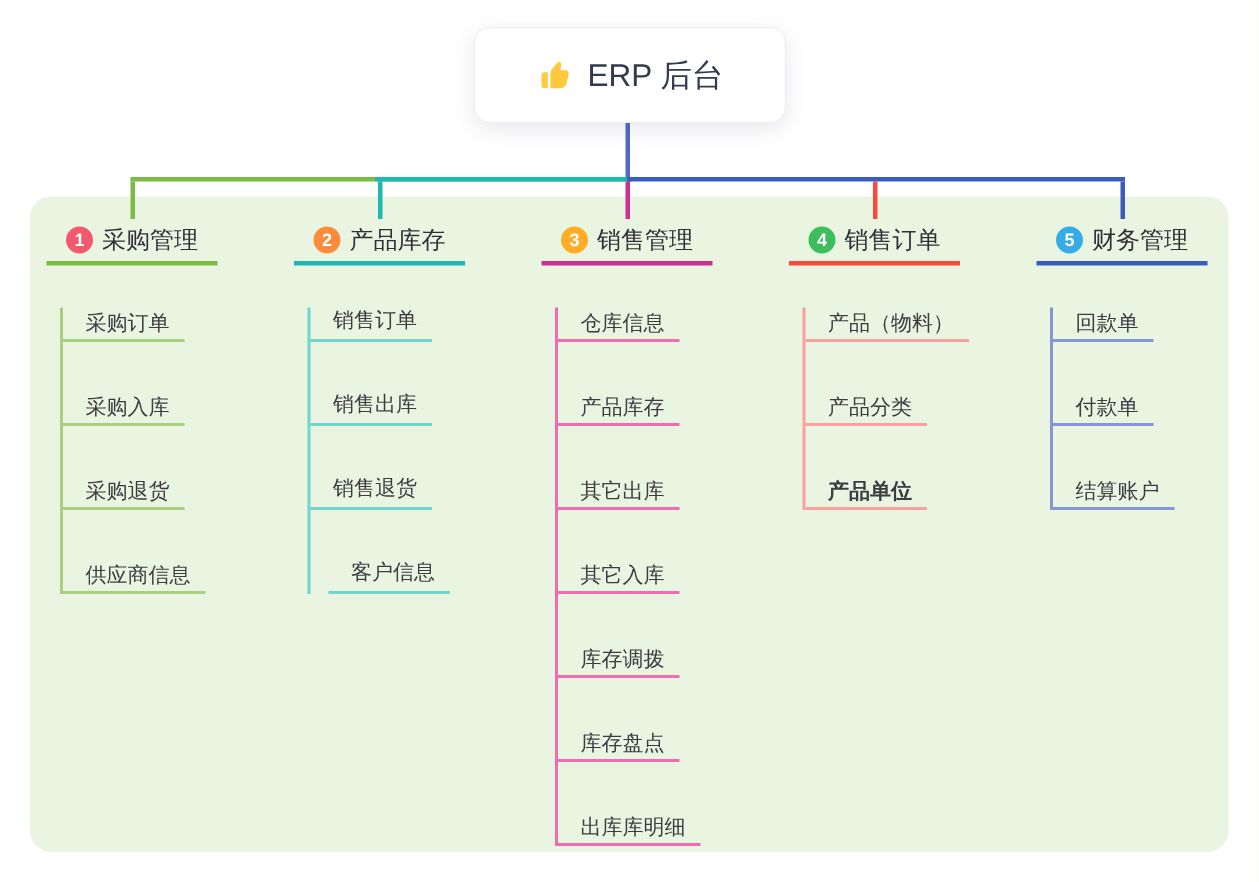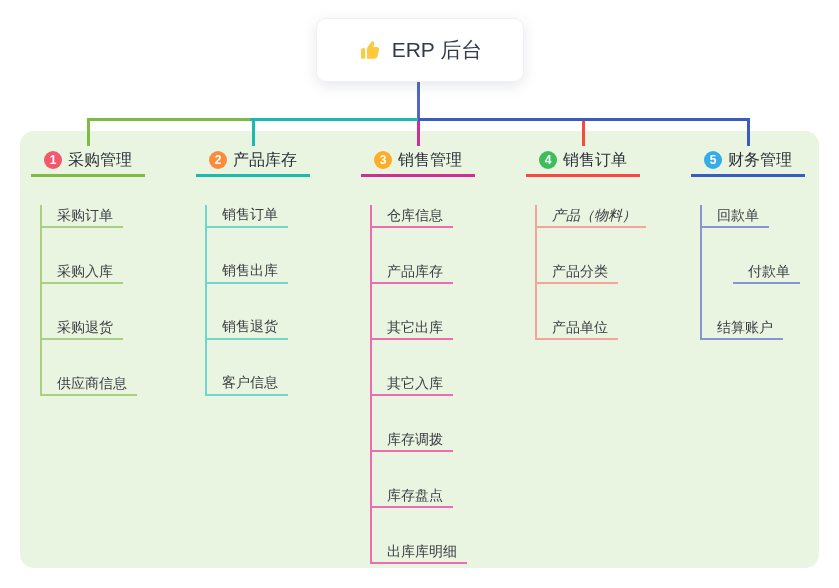--- a/index.html
+++ b/index.html
@@ -80,21 +80,21 @@
       <span class="badge" style="background: rgb(251, 140, 60);">2</span>
       <span class="branch-label">产品库存</span>
     </div>
     <div class="children" style="border-left: 2px solid rgb(112, 213, 204); font-family: Liberation Serif, serif;">
   <div class="child" style="border-bottom: 2px solid rgb(112, 213, 204);">销售订单</div>
 
   <div class="child" style="border-bottom: 2px solid rgb(112, 213, 204);">销售出库</div>
 
   <div class="child" style="border-bottom: 2px solid rgb(112, 213, 204);">销售退货</div>
 
-  <div class="child" style="border-bottom: 2px solid rgb(112, 213, 204);">客户信息</div>
+  <div class="child" style="border-bottom: 2px solid rgb(112, 213, 204); margin-left: 12px;">客户信息</div>
 </div>
   </div>
 
   <div class="branch" style="left: 361px;">
     <div class="branch-title" style="border-bottom: 3px solid rgb(205, 47, 146);">
       <span class="badge" style="background: rgb(255, 173, 38);">3</span>
       <span class="branch-label">销售管理</span>
     </div>
     <div class="children" style="border-left: 2px solid rgb(240, 108, 178);">
   <div class="child" style="border-bottom: 2px solid rgb(240, 108, 178);">仓库信息</div>
@@ -112,35 +112,35 @@
   <div class="child" style="border-bottom: 2px solid rgb(240, 108, 178);">出库库明细</div>
 </div>
   </div>
 
   <div class="branch" style="left: 526px;">
     <div class="branch-title" style="border-bottom: 3px solid rgb(247, 73, 63);">
       <span class="badge" style="background: rgb(62, 189, 92);">4</span>
       <span class="branch-label">销售订单</span>
     </div>
     <div class="children" style="border-left: 2px solid rgb(248, 162, 155);">
-  <div class="child" style="border-bottom: 2px solid rgb(248, 162, 155); font-style: italic;">产品（物料）</div>
+  <div class="child" style="border-bottom: 2px solid rgb(248, 162, 155);">产品（物料）</div>
 
   <div class="child" style="border-bottom: 2px solid rgb(248, 162, 155);">产品分类</div>
 
-  <div class="child" style="border-bottom: 2px solid rgb(248, 162, 155);">产品单位</div>
+  <div class="child" style="border-bottom: 2px solid rgb(248, 162, 155); font-weight: bold;">产品单位</div>
 </div>
   </div>
 
   <div class="branch" style="left: 691px;">
     <div class="branch-title" style="border-bottom: 3px solid rgb(58, 91, 191);">
       <span class="badge" style="background: rgb(53, 172, 232);">5</span>
       <span class="branch-label">财务管理</span>
     </div>
     <div class="children" style="border-left: 2px solid rgb(132, 151, 210); text-align: right;">
   <div class="child" style="border-bottom: 2px solid rgb(132, 151, 210);">回款单</div>
 
-  <div class="child" style="border-bottom: 2px solid rgb(132, 151, 210); margin-left: 31px;">付款单</div>
+  <div class="child" style="border-bottom: 2px solid rgb(132, 151, 210);">付款单</div>
 
   <div class="child" style="border-bottom: 2px solid rgb(132, 151, 210);">结算账户</div>
 </div>
   </div>
 </div>
 </div>
 
 </body></html>

